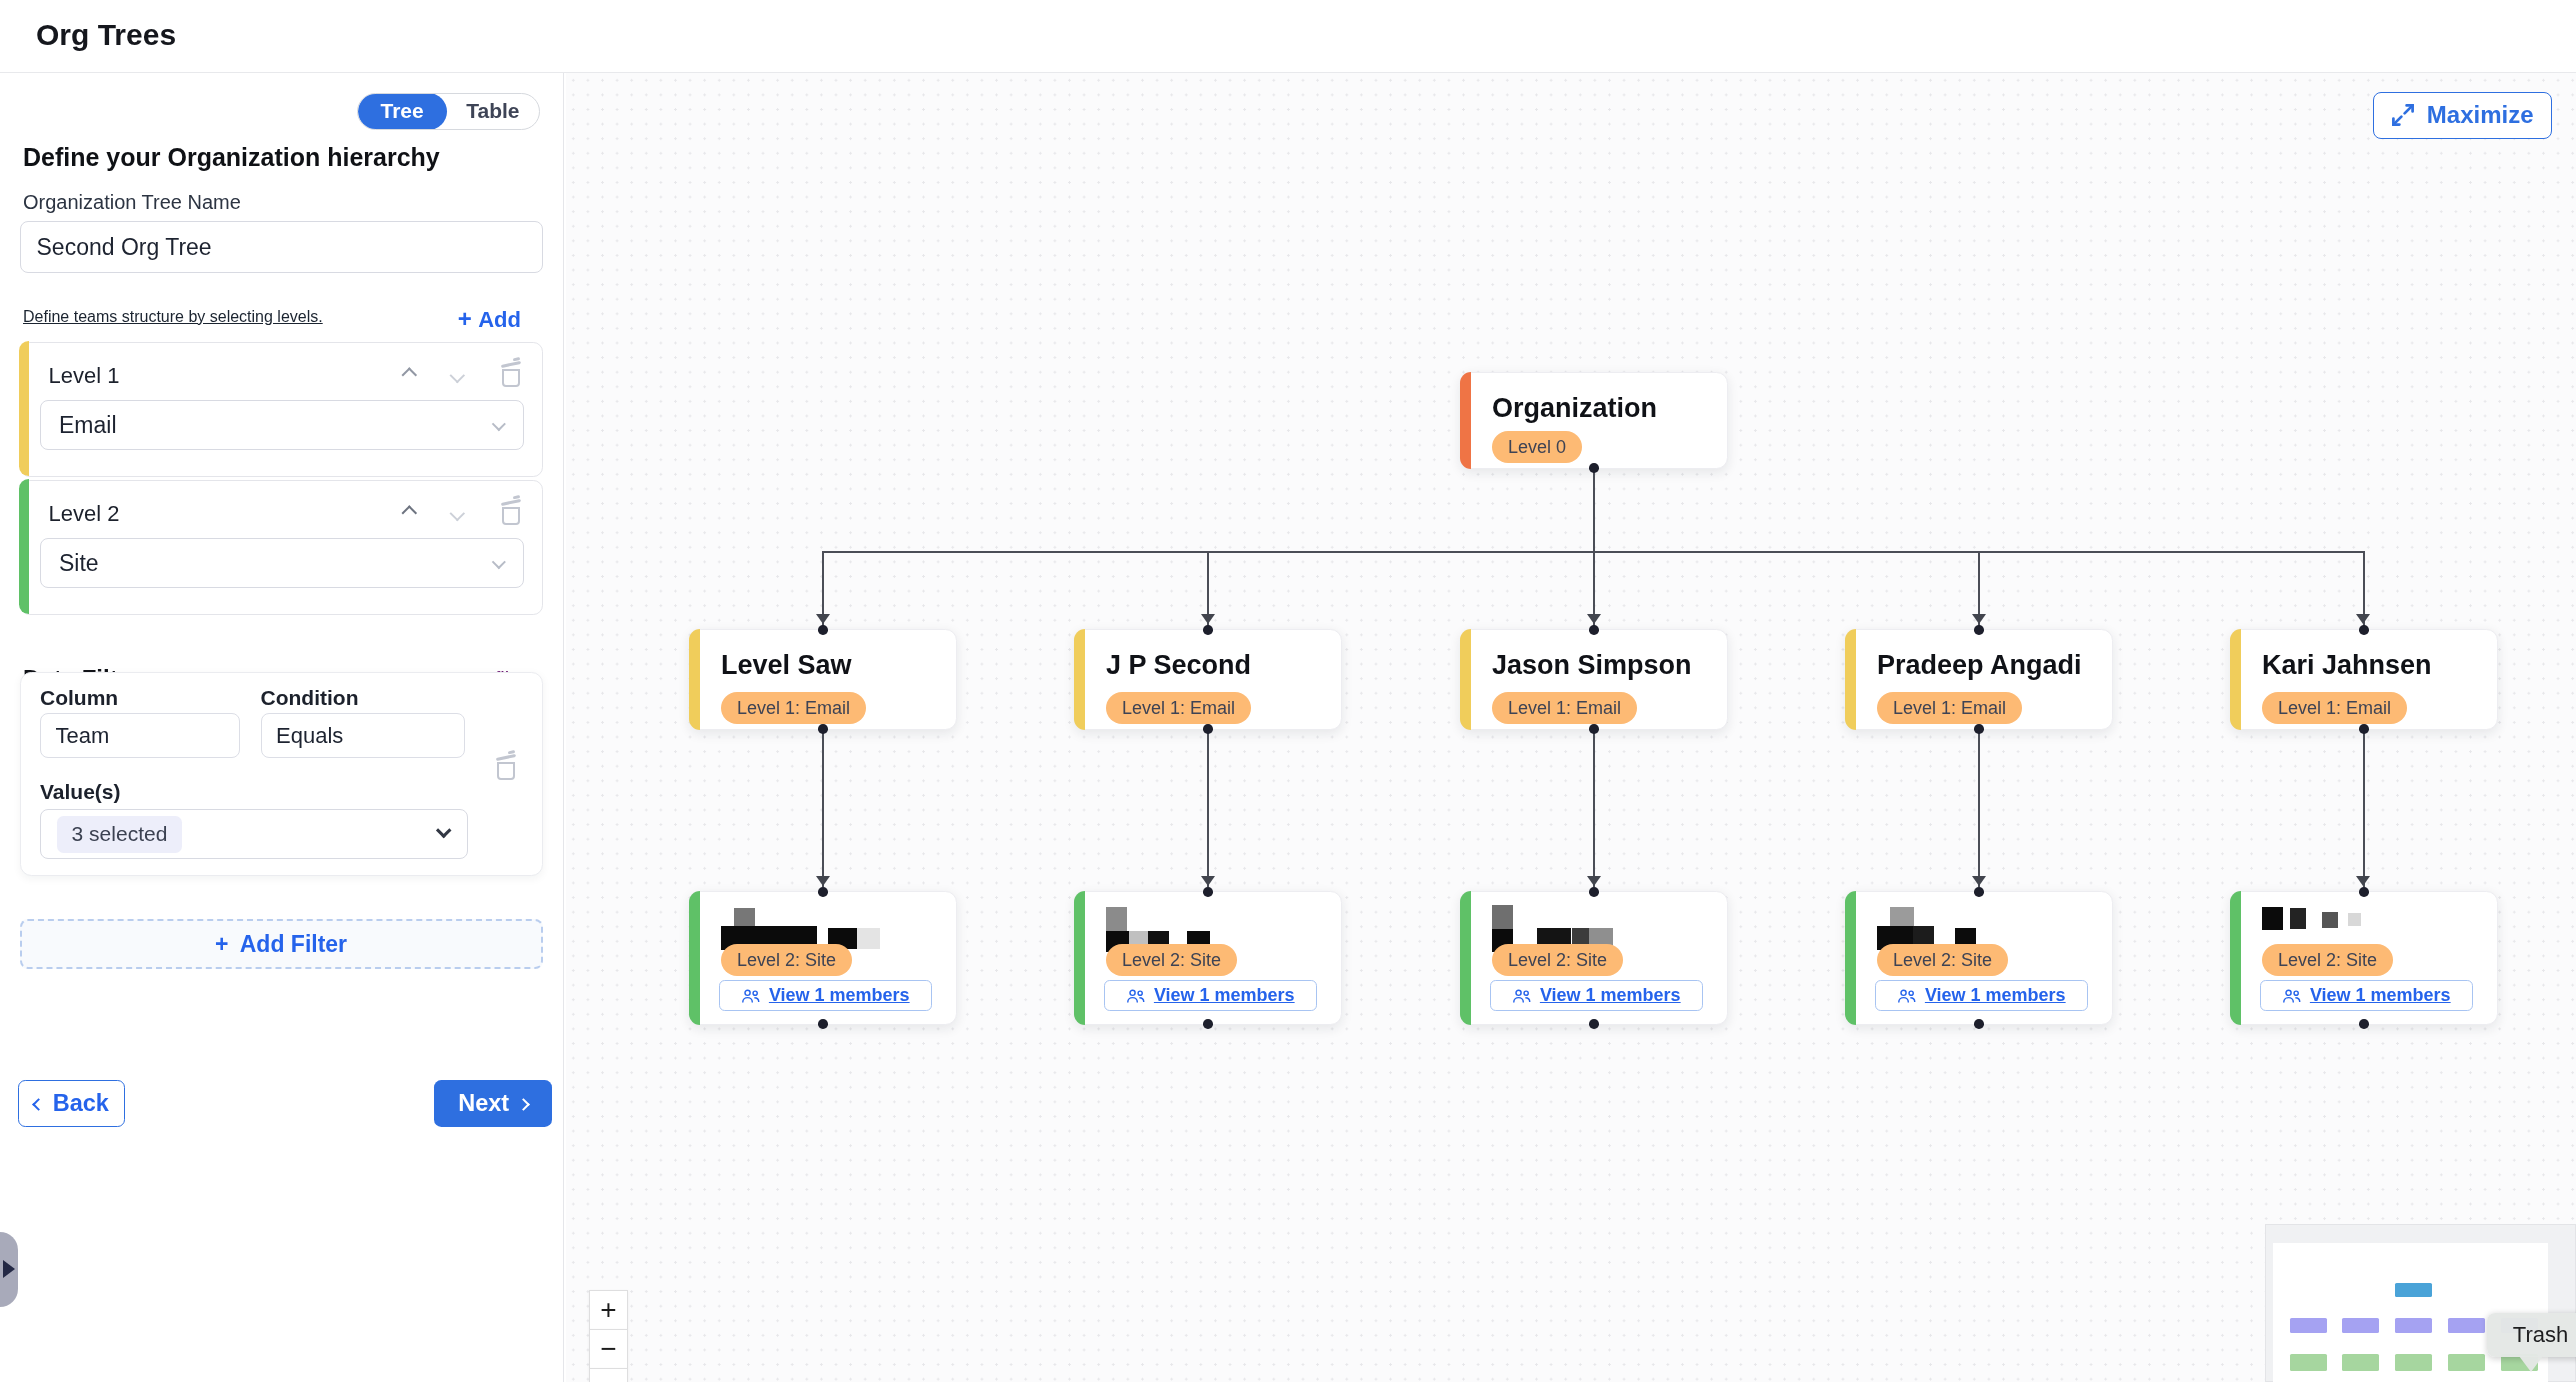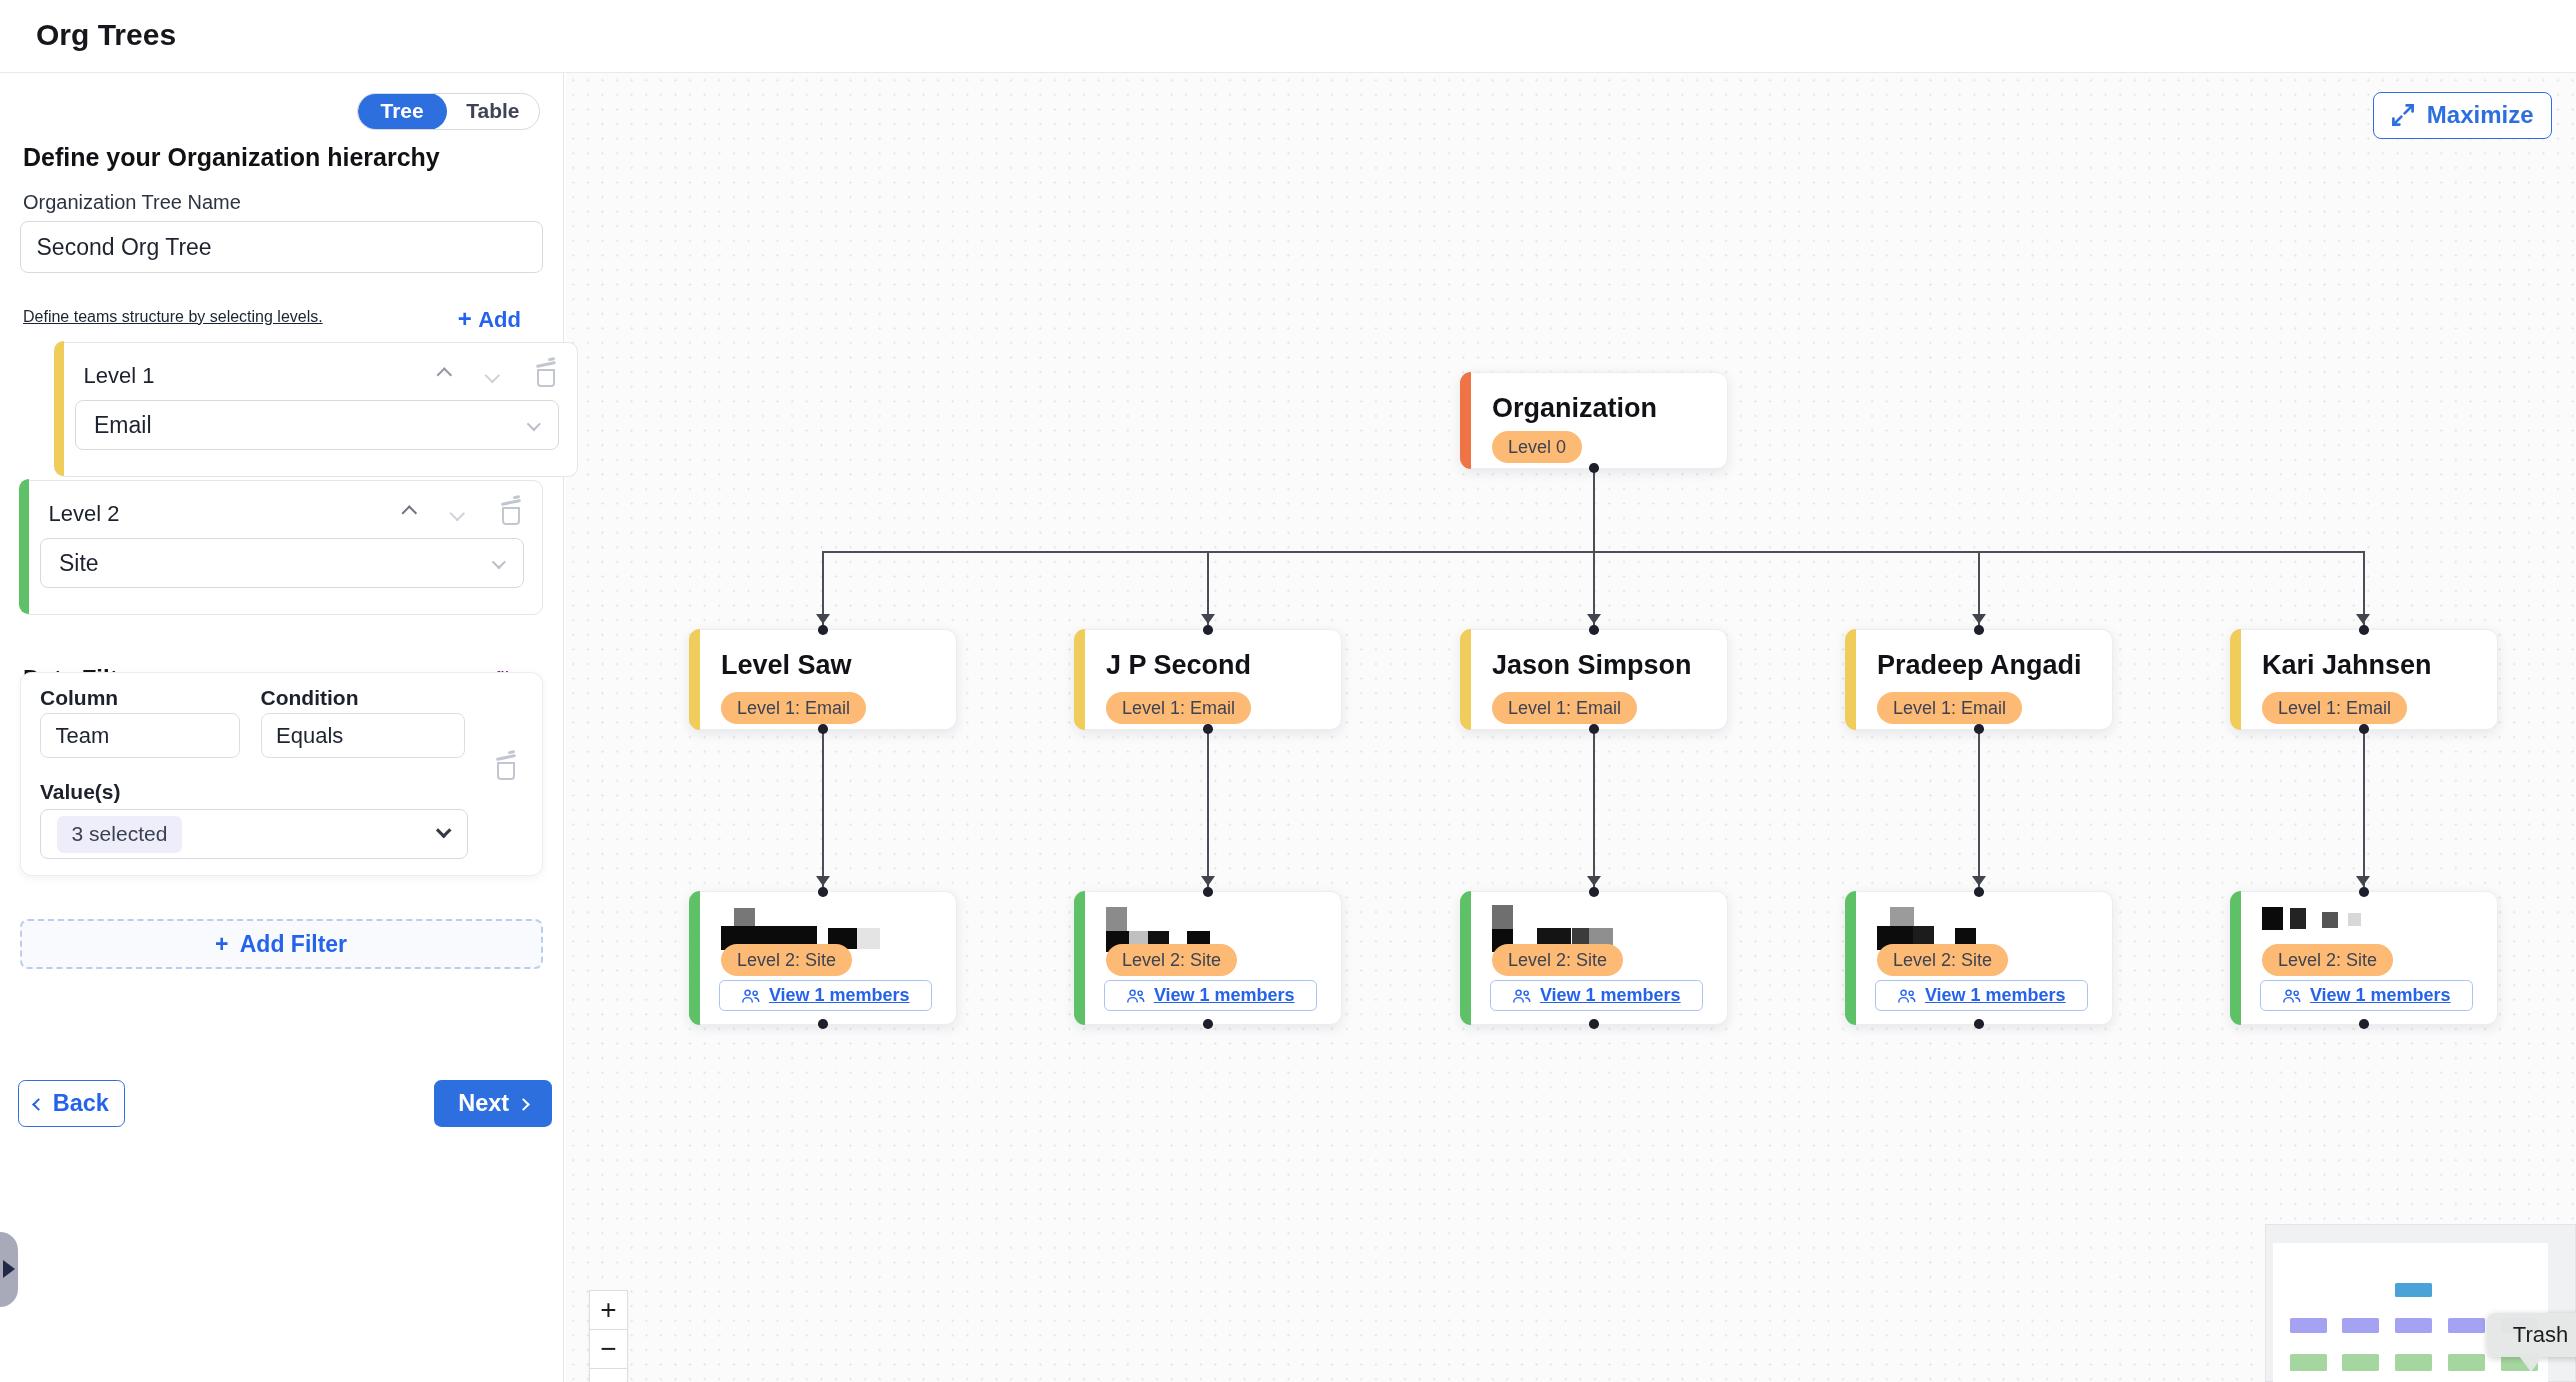--- a/index.html
+++ b/index.html
@@ -28,21 +28,21 @@
                 border:1.6px solid #d8dae2; border-radius:8px; font-size:23px; color:#1d2330;
                 padding:0 16px; font-family:inherit; background:#fff; }
   .hint-row   { position:absolute; left:23px; top:235px; width:519px; }
   .hint-row .hint { font-size:16px; color:#1b2430;text-decoration:underline; }
   .add-link   { position:absolute; right:42px; top:232px; font-size:22px; font-weight:700;
                 color:#2563eb; cursor:pointer; }
   .add-link .plus { font-size:24px; margin-right:6.5px; font-weight:700; }
 
   .level-card { position:absolute; left:19.5px; width:523px; height:135px; background:#fff;
                 border:1.6px solid #e4e5ea; border-radius:9.7px; }
-  .level-card.l1 { top:269px;margin-left:35px; }
+  .level-card.l1 { top:269px; }
   .level-card.l2 { top:407px; }
   .level-card .bar { position:absolute; left:-1.6px; top:-1.6px; width:9.7px; height:135px;
                      border-radius:9.7px 0 0 9.7px; }
   .level-card .lv-label { position:absolute; left:28px; top:19.5px; font-size:22px; color:#1c212c; }
   .card-ctrls { position:absolute; right:18px; top:18px; display:flex; align-items:center; gap:37px; }
   .chev { display:inline-block; width:10.6px; height:10.6px; border-right:2.4px solid #9298a4;
           border-bottom:2.4px solid #9298a4; }
   .chev.up   { transform:rotate(-135deg); }
   .chev.down { transform:rotate(45deg); border-color:#ccd0d8; }
   .select { position:absolute; left:19.5px; top:57px; width:484px; height:50px;

